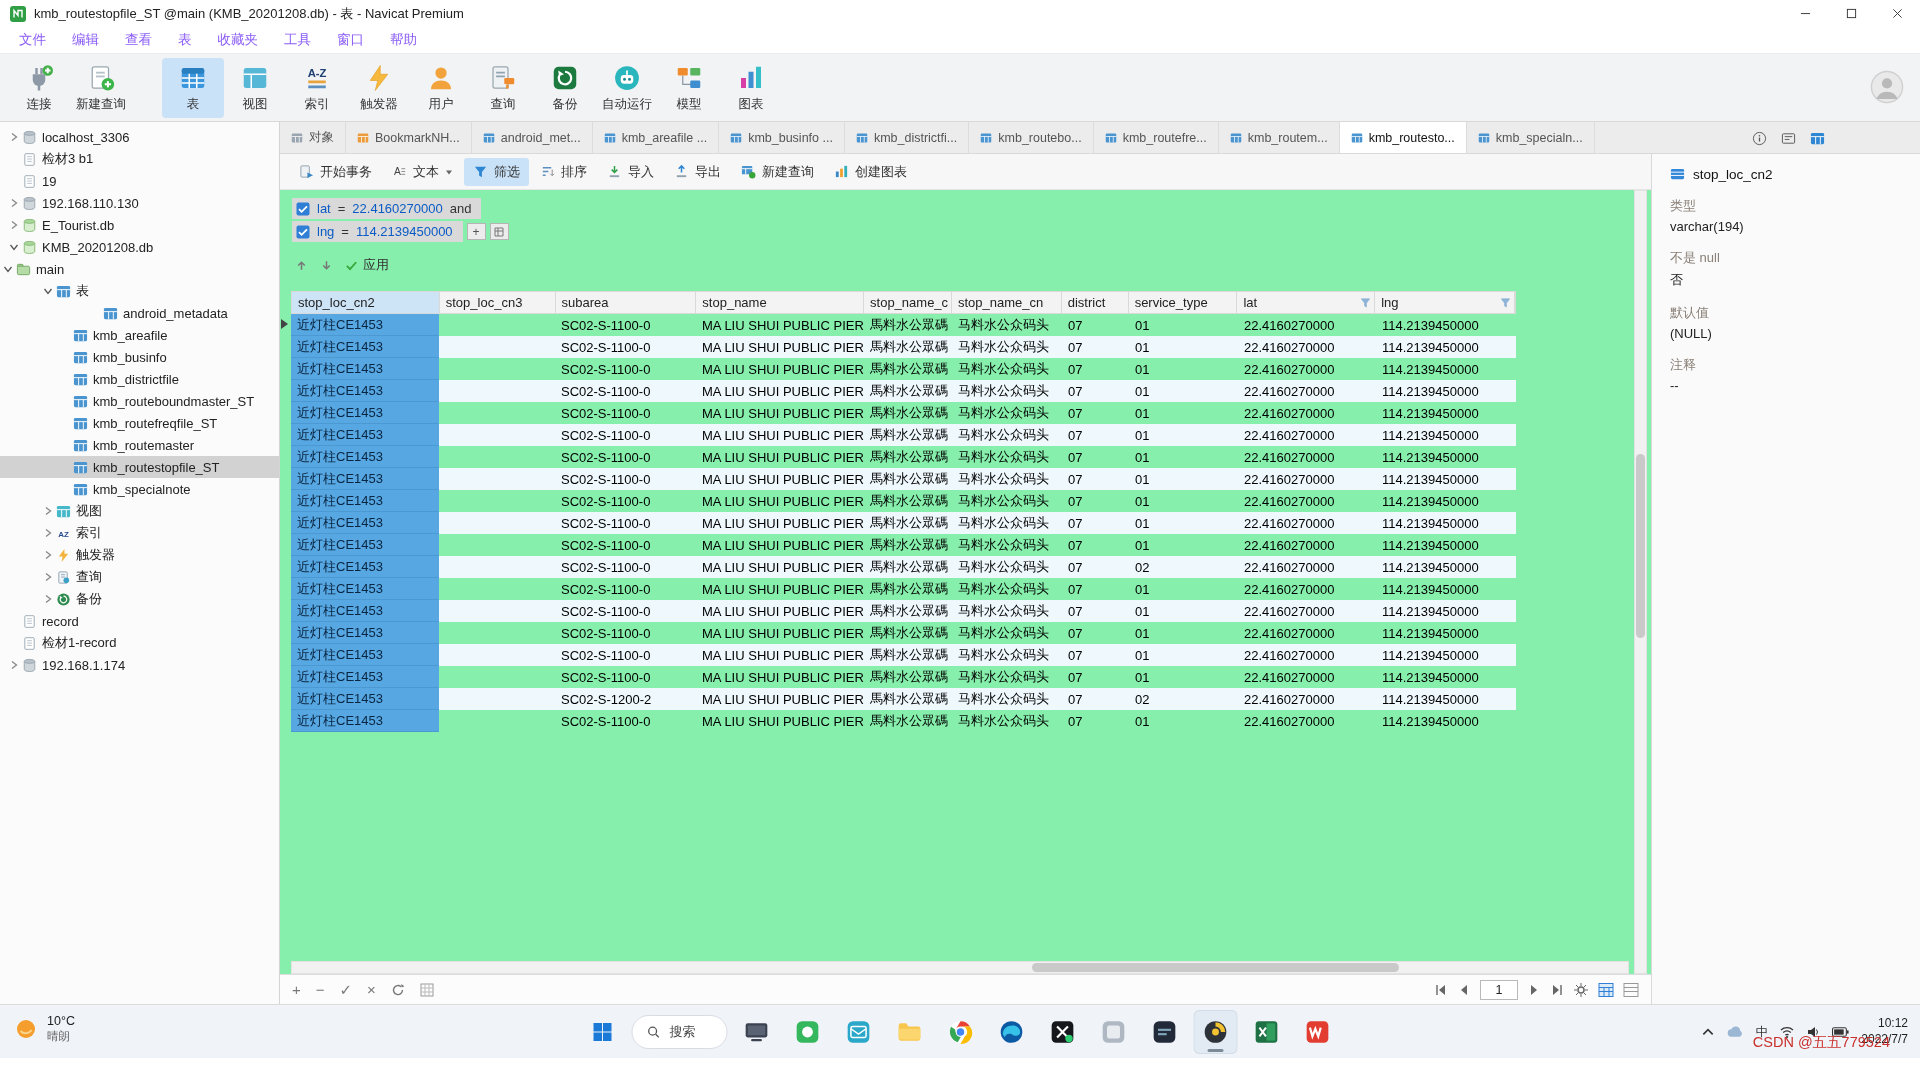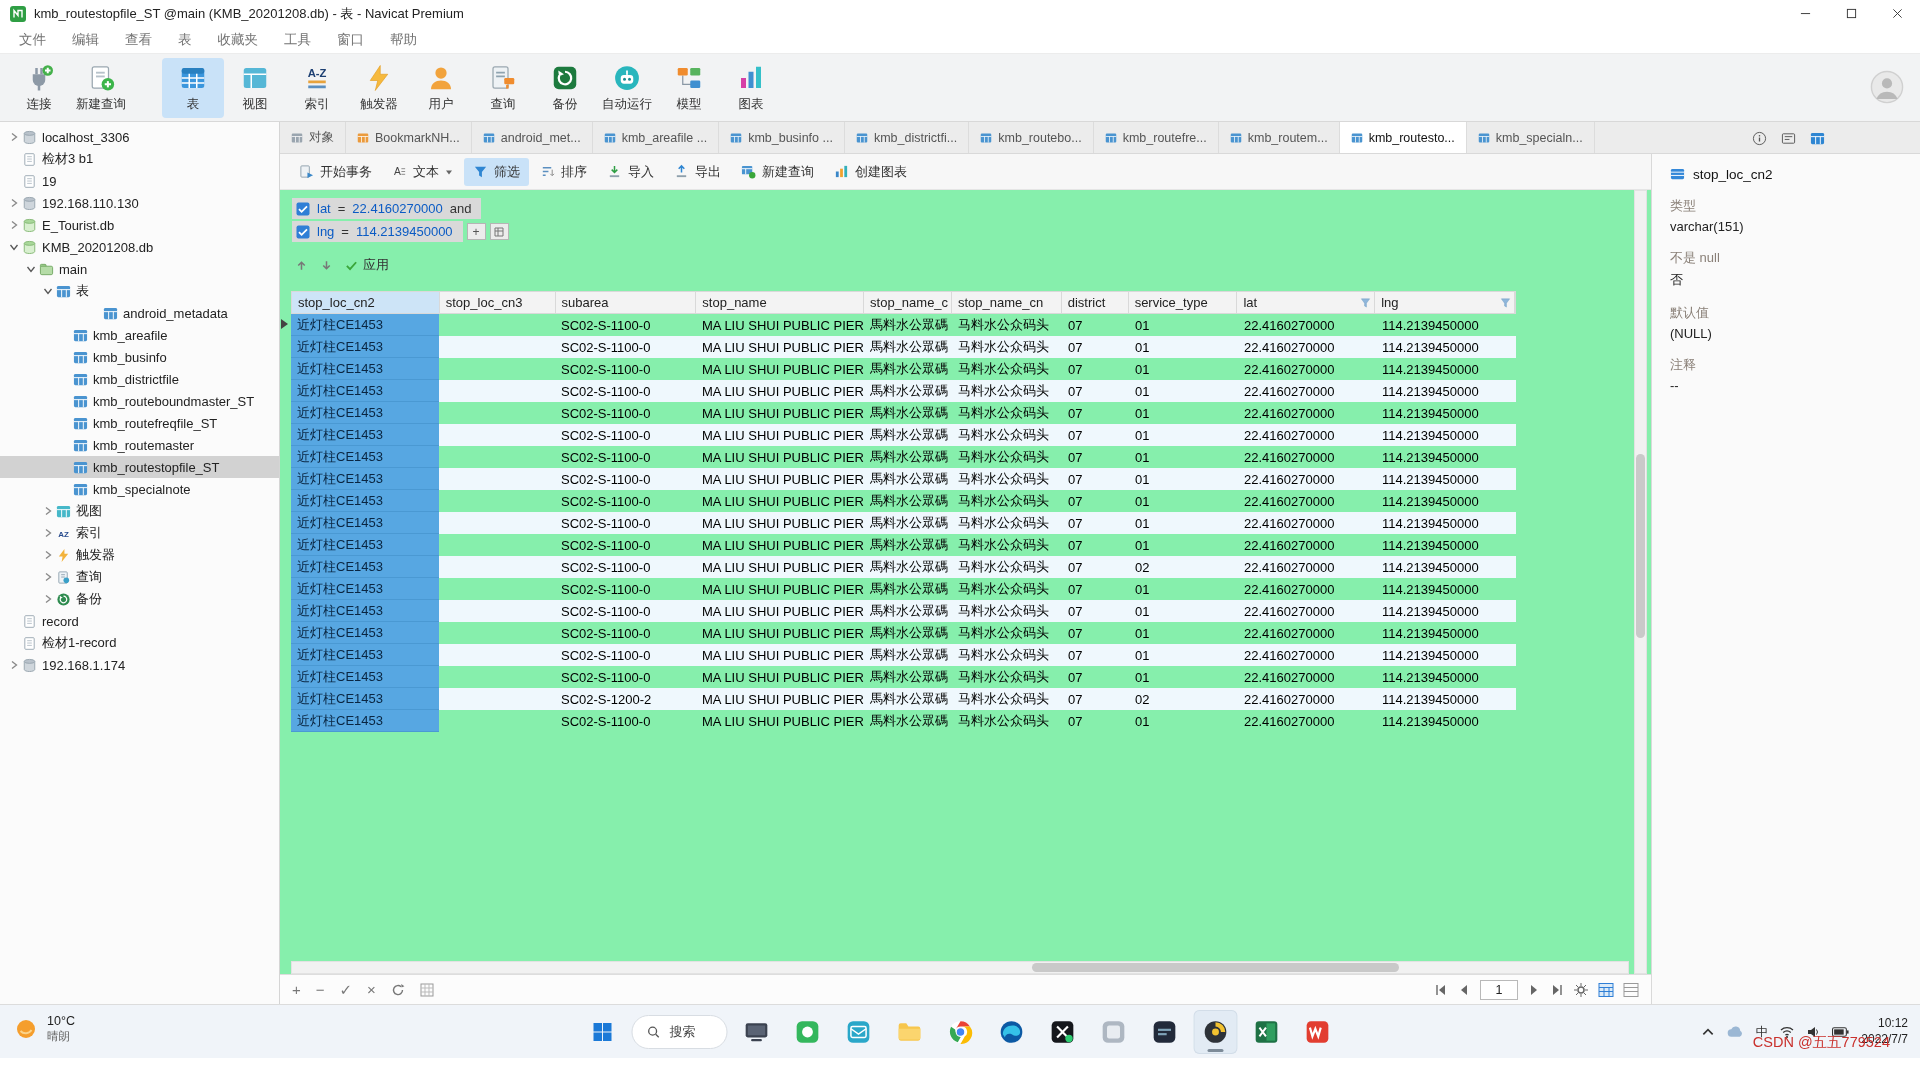--- a/index.html
+++ b/index.html
@@ -10,21 +10,21 @@
 
   
   .titlebar{height:27px;display:flex;align-items:center;background:#fff;padding-left:10px;font-size:13px;color:#222;position:relative}
   .app-ico{width:16px;height:16px;margin-right:8px}
   .win-controls{position:absolute;right:0;top:0;height:27px;display:flex}
   .win-btn{width:46px;height:27px;display:flex;align-items:center;justify-content:center;background:none;border:none;cursor:default}
   .win-btn span{width:11px;height:11px}
 
   
   .menubar{height:27px;display:flex;align-items:center;background:#fff;padding-left:6px;font-size:13.5px;border-bottom:1px solid #ececec}
-  .menu-item{padding:4px 13px;color:#737373}
+  .menu-item{padding:4px 13px;color:#8b5cf6}
 
   
   .toolbar{height:68px;background:#f2f3f4;border-bottom:1px solid #d8d8d8;display:flex;align-items:center;padding-left:8px;position:relative}
   .tb-btn{min-width:62px;height:60px;display:flex;flex-direction:column;align-items:center;justify-content:center;gap:3px;border-radius:4px;font-size:12.5px;color:#333;padding:0 6px}
   .tb-btn.active{background:#c9e2f8}
   .tb-ico{width:30px;height:30px}
   .tb-gap{width:30px}
   .avatar{position:absolute;right:16px;top:16px;width:34px;height:34px}
 
   
@@ -390,21 +390,21 @@
             </svg>
           </span>
           <span class="tree-ico">
             <svg viewBox="0 0 16 16">
               <path d="M2.4 3.6v8.6c0 1.2 2.5 2.2 5.6 2.2s5.6-1 5.6-2.2V3.6" fill="#d8efcf" stroke="#84b874"></path>
               <ellipse cx="8" cy="3.6" rx="5.6" ry="2.1" fill="#a9d89a" stroke="#84b874"></ellipse>
             </svg>
           </span>
           <span>KMB_20201208.db</span>
         </div>
-        <div class="tree-row" style="padding-left:23px">
+        <div class="tree-row" style="">
           <span class="tw">
             <svg viewBox="0 0 10 10">
               <path d="M1.5 3L5 7.5 8.5 3" fill="none" stroke="#555" stroke-width="1.3"></path>
             </svg>
           </span>
           <span class="tree-ico">
             <svg viewBox="0 0 16 16">
               <rect x="1.5" y="2.5" width="6" height="3.5" rx="1" fill="#9fd08f" stroke="#74a964"></rect>
               <rect x="1.5" y="4.5" width="13" height="9" rx="1.5" fill="#b5dca7" stroke="#74a964"></rect>
             </svg>
@@ -1234,21 +1234,21 @@
             <span class="fi">
                 <svg viewBox="0 0 16 16">
                   <rect x="1" y="2" width="14" height="11" rx="1.5" fill="#3488d8"></rect>
                   <path d="M1 5.5h14M1 9h14" stroke="#fff"></path>
                 </svg>
               </span>
             <span>stop_loc_cn2</span>
           </div>
           <div id="rpFields">
               <div class="rp-label">类型</div>
-              <div class="rp-value">varchar(151)</div>
+              <div class="rp-value">varchar(194)</div>
               <div class="rp-label">不是 null</div>
               <div class="rp-value">否</div>
               <div class="rp-label">默认值</div>
               <div class="rp-value">(NULL)</div>
               <div class="rp-label">注释</div>
               <div class="rp-value">--</div>
             </div>
         </div>
       </div>
     </div>

